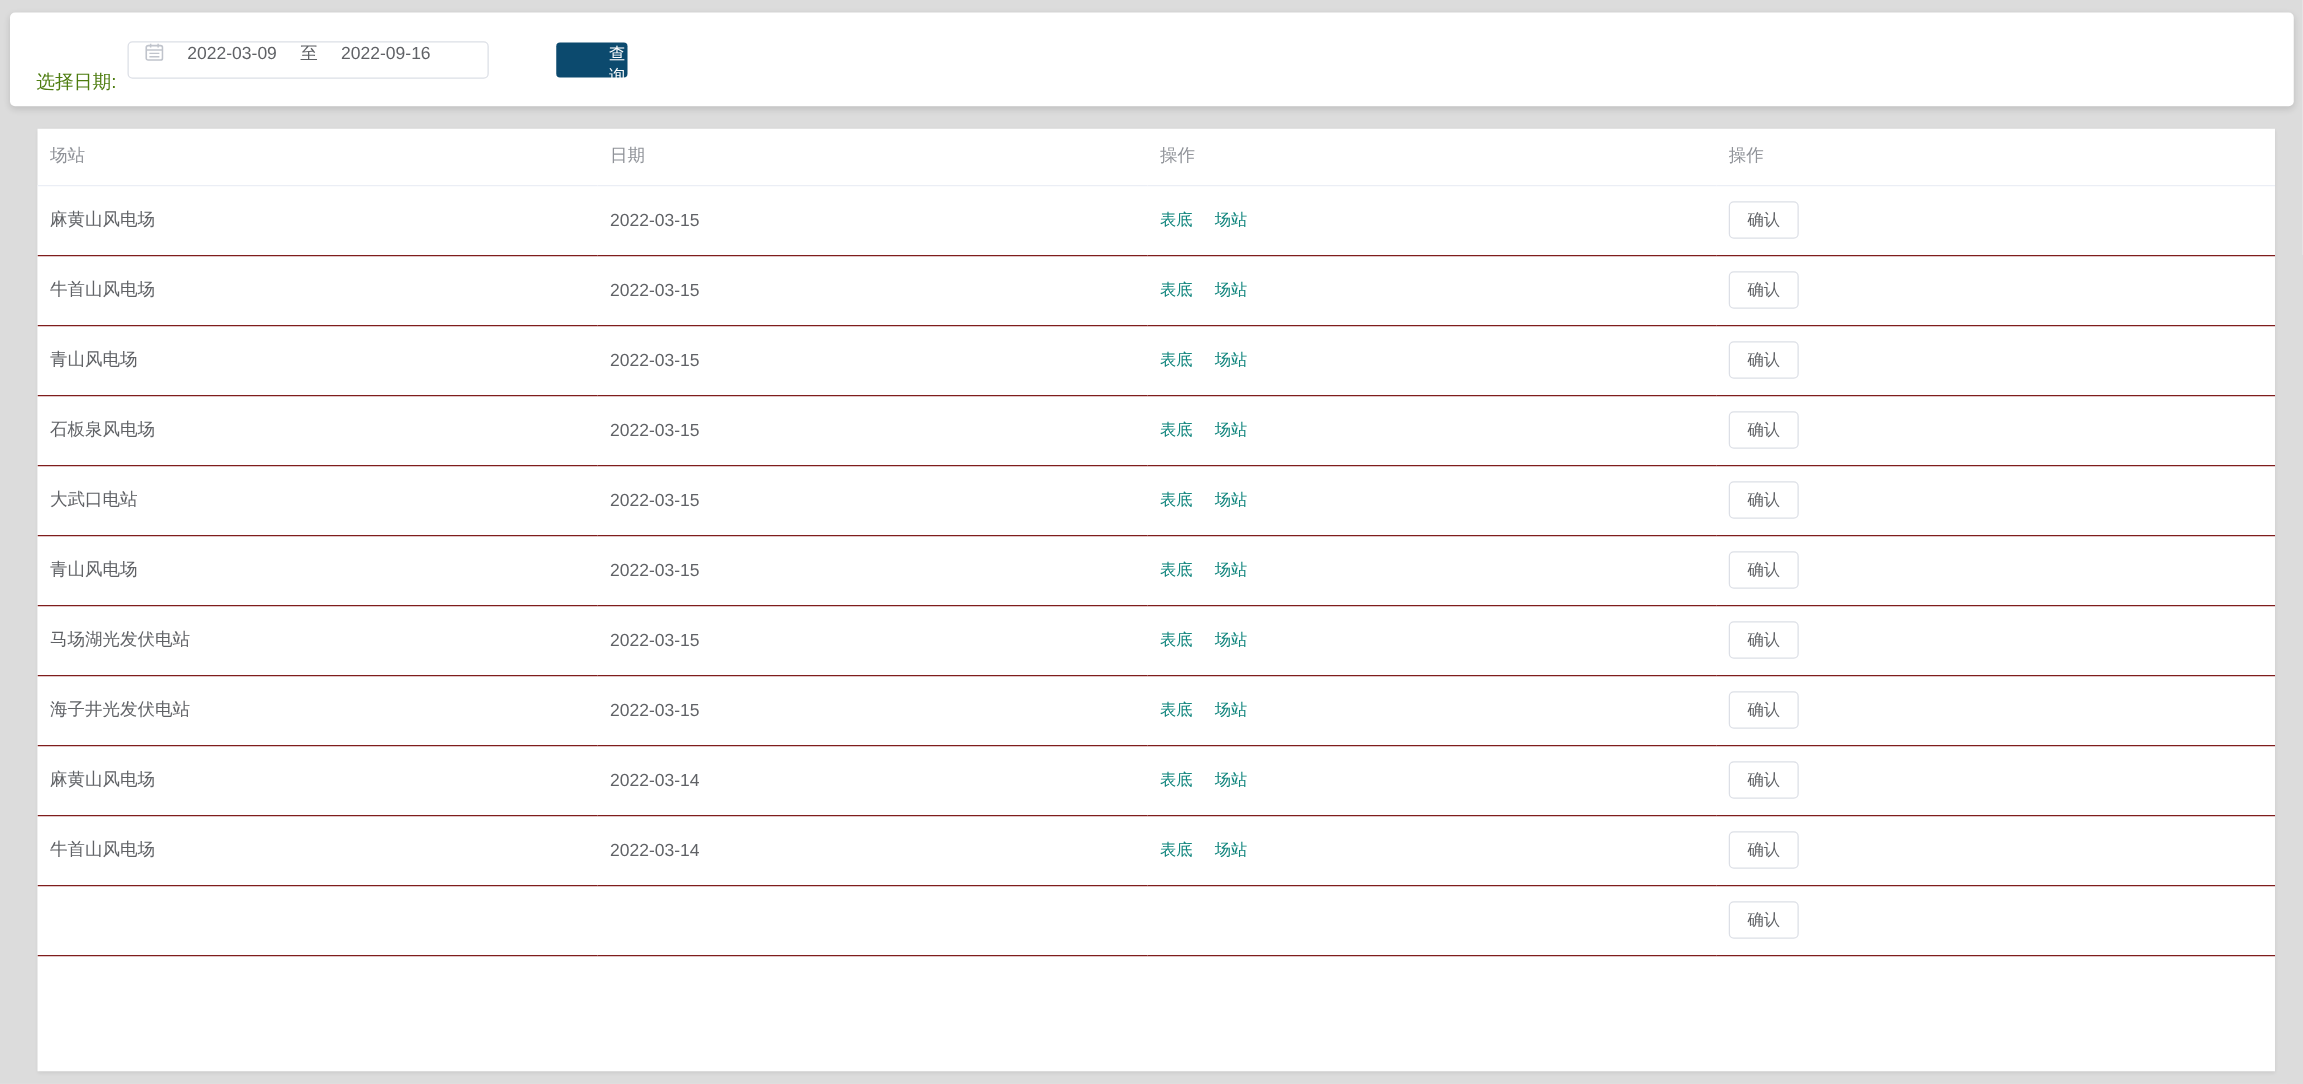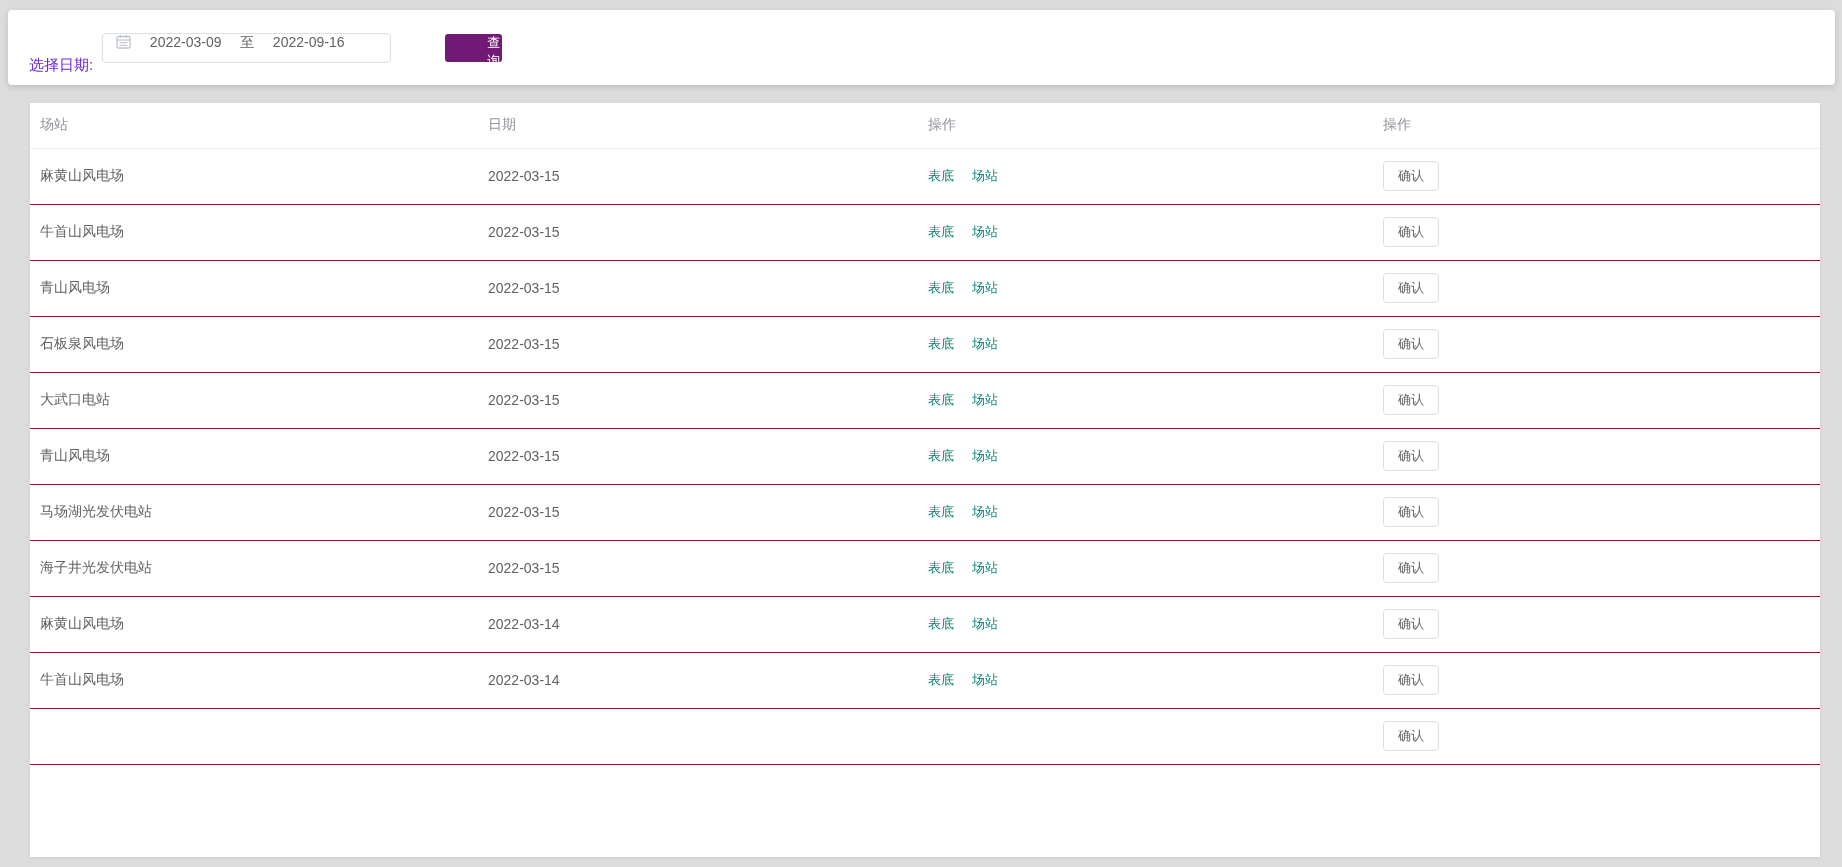--- a/index.html
+++ b/index.html
@@ -12,21 +12,21 @@
   }
   
   .filter-panel {
     position: absolute; left: 8px; top: 10px;
     width: 1827px; height: 75px;
     background: #ffffff; border-radius: 4px;
     box-shadow: 0 2px 6px rgba(0,0,0,0.14);
     display: flex; align-items: center;
     padding-left: 21px;
   }
-  .filter-label { font-size: 15px; color: #6d28d9; margin-right: 9px; white-space: nowrap; margin-top: 36px; }
+  .filter-label { font-size: 15px; color: #4d7c0f; margin-right: 9px; white-space: nowrap; margin-top: 36px; }
   .date-range {
     width: 289px; height: 30px;
     border: 1px solid #dcdfe6; border-radius: 4px;
     background: #fff; display: flex; align-items: flex-start;
     color: #606266; font-size: 14px; cursor: pointer;
   }
   .cal-icon { margin-left: 13px; flex: 0 0 auto; display: inline-flex; }
   .date-part { flex: 1; text-align: center; }
   .date-sep { flex: 0 0 auto; color: #606266; }
   .date-right-pad { flex: 0 0 27px; }
@@ -87,21 +87,21 @@
         <line x1="3.5" y1="8.7" x2="11.5" y2="8.7" stroke="#c0c4cc" stroke-width="1.1"></line>
         <line x1="3.5" y1="11.4" x2="11.5" y2="11.4" stroke="#c0c4cc" stroke-width="1.1"></line>
       </svg>
     </span>
     <span class="date-part">2022-03-09</span>
     <span class="date-sep">至</span>
     <span class="date-part">2022-09-16</span>
     <span class="date-right-pad"></span>
   </div>
 
-  <button class="query-btn" style="background: #701a75; padding-left: 40px;">查询</button>
+  <button class="query-btn" style="background: #0c4a6e; padding-left: 40px;">查询</button>
 </div>
 
 <div class="table-panel">
   <table>
     <colgroup>
       <col style="width:448px">
         <col style="width:440px">
         <col style="width:455px">
         <col>
     </colgroup>

